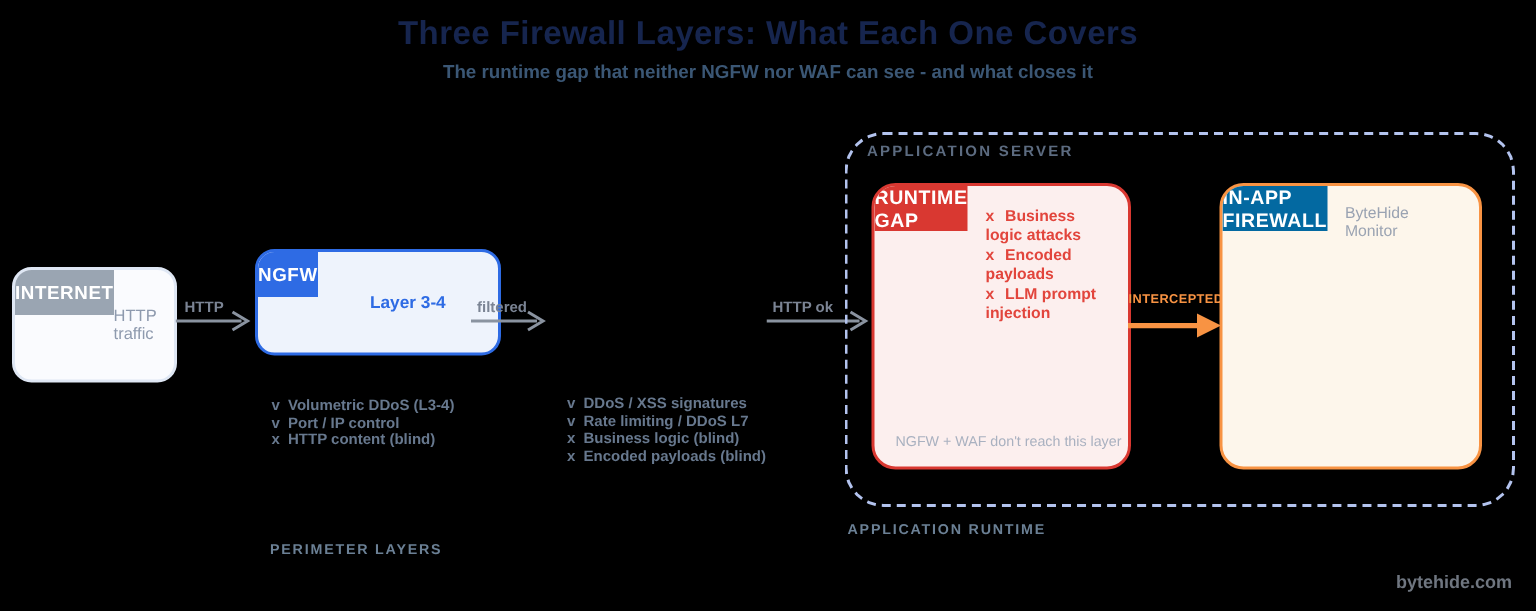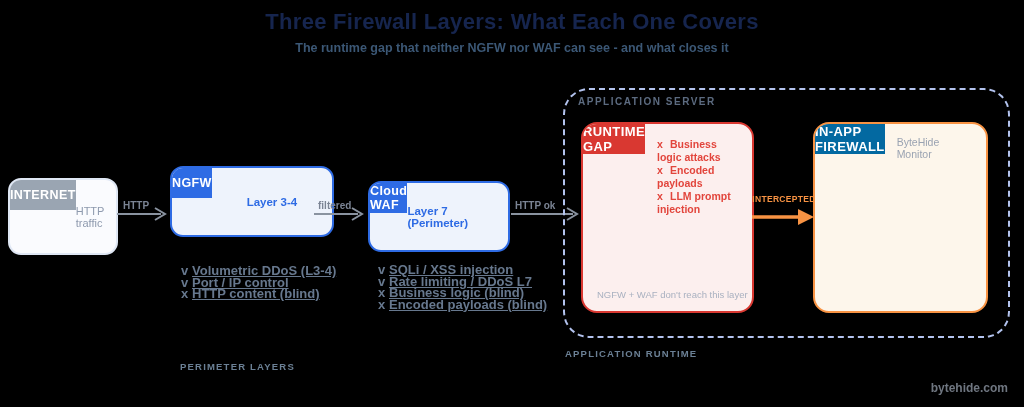--- a/index.html
+++ b/index.html
@@ -21,21 +21,21 @@
     font-weight:bold;font-size:11.5px;}
   .box-internet{left:8px;top:178px;width:110px;height:77px;border:2px solid #dfe7f4;background:#fafbfe;}
   .box-internet .hd{background:#9aa5b2;}
   .box-internet .bd{color:#8e9aae;font-weight:normal;font-size:11px;}
   .box-blue{border:2px solid #2e6be4;background:#eef3fc;}
   .box-blue .hd{background:#2e6be4;}
   .box-blue .bd{color:#2e6be4;}
   .box-ngfw{left:170px;top:166px;width:164px;height:71px;}
   .box-waf{left:368px;top:181px;width:142px;height:71px;}
   
-  .plist{position:absolute;font-size:13px;font-weight:bold;color:#67788e;line-height:11.5px;text-decoration:underline;}
+  .plist{position:absolute;font-size:10px;font-weight:bold;color:#67788e;line-height:11.5px;}
   .plist-ngfw{left:181px;top:265px;}
   .plist-waf{left:378px;top:264px;}
   .plist .mk{display:inline-block;width:11px;}
   
   .garrow{position:absolute;}
   .alabel{position:absolute;font-size:10px;font-weight:bold;color:#7b8494;}
   
   .server-wrap{position:absolute;left:563px;top:88px;width:447px;height:250px;
     border:2px dashed #b3c3ee;border-radius:26px;box-sizing:border-box;}
   .server-label{position:absolute;left:578px;top:96px;font-size:10px;font-weight:bold;
@@ -88,41 +88,37 @@
   </div>
 
   <div class="alabel" style="left:318px;top:200px;">filtered</div>
   <div class="garrow" style="left:314px;top:206px;">
     <svg width="52" height="16">
         <polyline points="0,8 44,8" stroke="#8a93a0" stroke-width="2" fill="none"></polyline>
         <polyline points="38,2 48,8 38,14" stroke="#8a93a0" stroke-width="2" fill="none"></polyline>
       </svg>
   </div>
 
-  <div class="fbox box-blue box-waf">
-    <div class="hd">Cloud WAF</div>
-    <div class="bd">Layer 7 (Perimeter)</div>
-  </div>
 
   <div class="alabel" style="left:515px;top:200px;">HTTP ok</div>
   <div class="garrow" style="left:511px;top:206px;">
     <svg width="70" height="16">
         <polyline points="0,8 62,8" stroke="#8a93a0" stroke-width="2" fill="none"></polyline>
         <polyline points="56,2 66,8 56,14" stroke="#8a93a0" stroke-width="2" fill="none"></polyline>
       </svg>
   </div>
 
   <div class="plist plist-ngfw">
     <div><span class="mk">v</span><span>Volumetric DDoS (L3-4)</span></div>
     <div><span class="mk">v</span><span>Port / IP control</span></div>
     <div><span class="mk">x</span><span>HTTP content (blind)</span></div>
   </div>
 
   <div class="plist plist-waf">
-    <div><span class="mk">v</span><span>SQLi / XSS injection</span></div>
+    <div><span class="mk">v</span><span>DDoS / XSS signatures</span></div>
     <div><span class="mk">v</span><span>Rate limiting / DDoS L7</span></div>
     <div><span class="mk">x</span><span>Business logic (blind)</span></div>
     <div><span class="mk">x</span><span>Encoded payloads (blind)</span></div>
   </div>
 
   <div class="server-wrap"></div>
   <div class="server-label">APPLICATION SERVER</div>
 
   <div class="fbox box-gap">
     <div class="hd">RUNTIME GAP</div>

